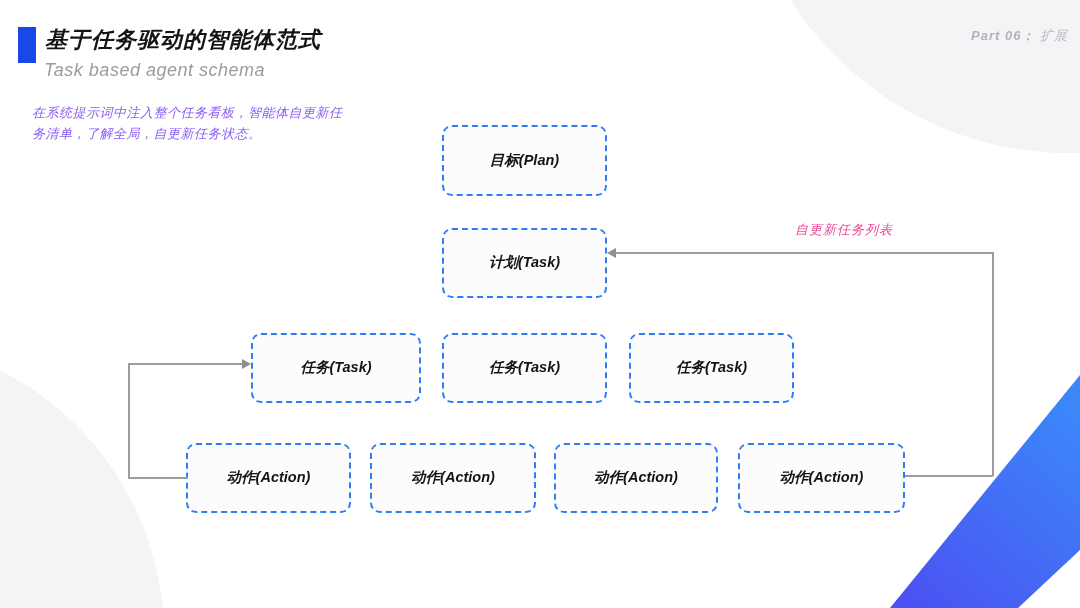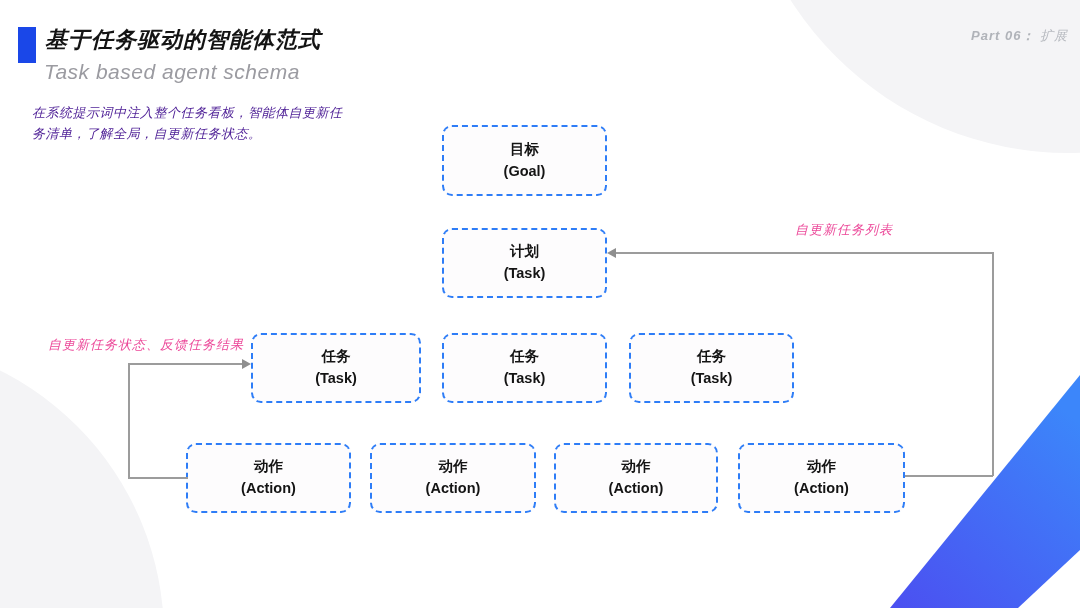--- a/index.html
+++ b/index.html
@@ -13,32 +13,32 @@
   .deco-circle.tr{left:739px;top:-507px;width:660px;height:660px;}
   .deco-circle.bl{left:-430px;top:339px;width:594px;height:594px;}
   .deco-band{position:absolute;left:0;top:0;z-index:0;pointer-events:none;}
 
   .layer{position:absolute;left:18px;top:0;width:100%;height:100%;z-index:1;}
 
   
   .accent-bar{position:absolute;left:0;top:27px;width:18px;height:36px;background:#1a47e8;}
   .title{position:absolute;left:27px;top:25px;font-size:22px;font-weight:700;font-style:italic;
          color:#141414;letter-spacing:1px;}
-  .subtitle{position:absolute;left:26px;top:60px;font-size:21px;font-style:italic;
+  .subtitle{position:absolute;left:26px;top:60px;font-size:18px;font-style:italic;
             color:#9b9ba1;letter-spacing:.5px;}
   .part{position:absolute;right:30px;top:27px;font-size:13px;font-style:italic;color:#b7bac0;
         letter-spacing:1px;}
   .part b{font-weight:700;color:#b0b3b9;}
-  .desc{position:absolute;left:14px;top:102px;font-size:13px;font-style:italic;color:#4c1d95;
+  .desc{position:absolute;left:14px;top:102px;font-size:13px;font-style:italic;color:#8b5cf6;
         line-height:1.65;letter-spacing:.5px;}
 
   
   .node{position:absolute;border:2px dashed #2e7df7;border-radius:10px;background:#fdfcfd;
-        display:flex;flex-direction:column;align-items:center;justify-content:center;
-        font-size:14.5px;font-weight:700;color:#141414;line-height:1.5;
+        display:flex;flex-direction:row;align-items:center;justify-content:center;
+        font-size:14.5px;font-weight:700;font-style:italic;color:#141414;line-height:1.5;
         box-sizing:border-box;}
 
   
   .line{position:absolute;background:#9c9c9c;z-index:1;}
   .arrowhead{position:absolute;width:0;height:0;z-index:2;}
   .arrowhead.left {border-top:5px solid transparent;border-bottom:5px solid transparent;
                    border-right:9px solid #8f8f8f;}
   .arrowhead.right{border-top:5px solid transparent;border-bottom:5px solid transparent;
                    border-left:9px solid #8f8f8f;}
 
@@ -76,25 +76,24 @@
     <div class="line" style="left:597px;top:252px;width:378px;height:1.5px"></div>
     <div class="line" style="left:974px;top:252px;width:1.5px;height:224px"></div>
     <div class="line" style="left:887px;top:475px;width:88px;height:1.5px"></div>
     <div class="arrowhead left" style="left:589px;top:248px"></div>
     <div class="annotation" style="left:777px;top:221px">自更新任务列表</div>
 
     <div class="line" style="left:110px;top:364px;width:1.5px;height:114px"></div>
     <div class="line" style="left:110px;top:363px;width:115px;height:1.5px"></div>
     <div class="line" style="left:110px;top:477px;width:60px;height:1.5px"></div>
     <div class="arrowhead right" style="left:224px;top:359px"></div>
-    <div class="annotation" style="left:30px;top:336px">自更新任务状态、反馈任务结果</div>
 
     <div class="node" style="left:424px;top:125px;width:165px;height:71px">
       <span>目标</span>
-      <span>(Goal)</span>
+      <span>(Plan)</span>
     </div>
 
     <div class="node" style="left:424px;top:228px;width:165px;height:70px">
       <span>计划</span>
       <span>(Task)</span>
     </div>
 
     <div class="node" style="left:233px;top:333px;width:170px;height:70px">
       <span>任务</span>
       <span>(Task)</span>

